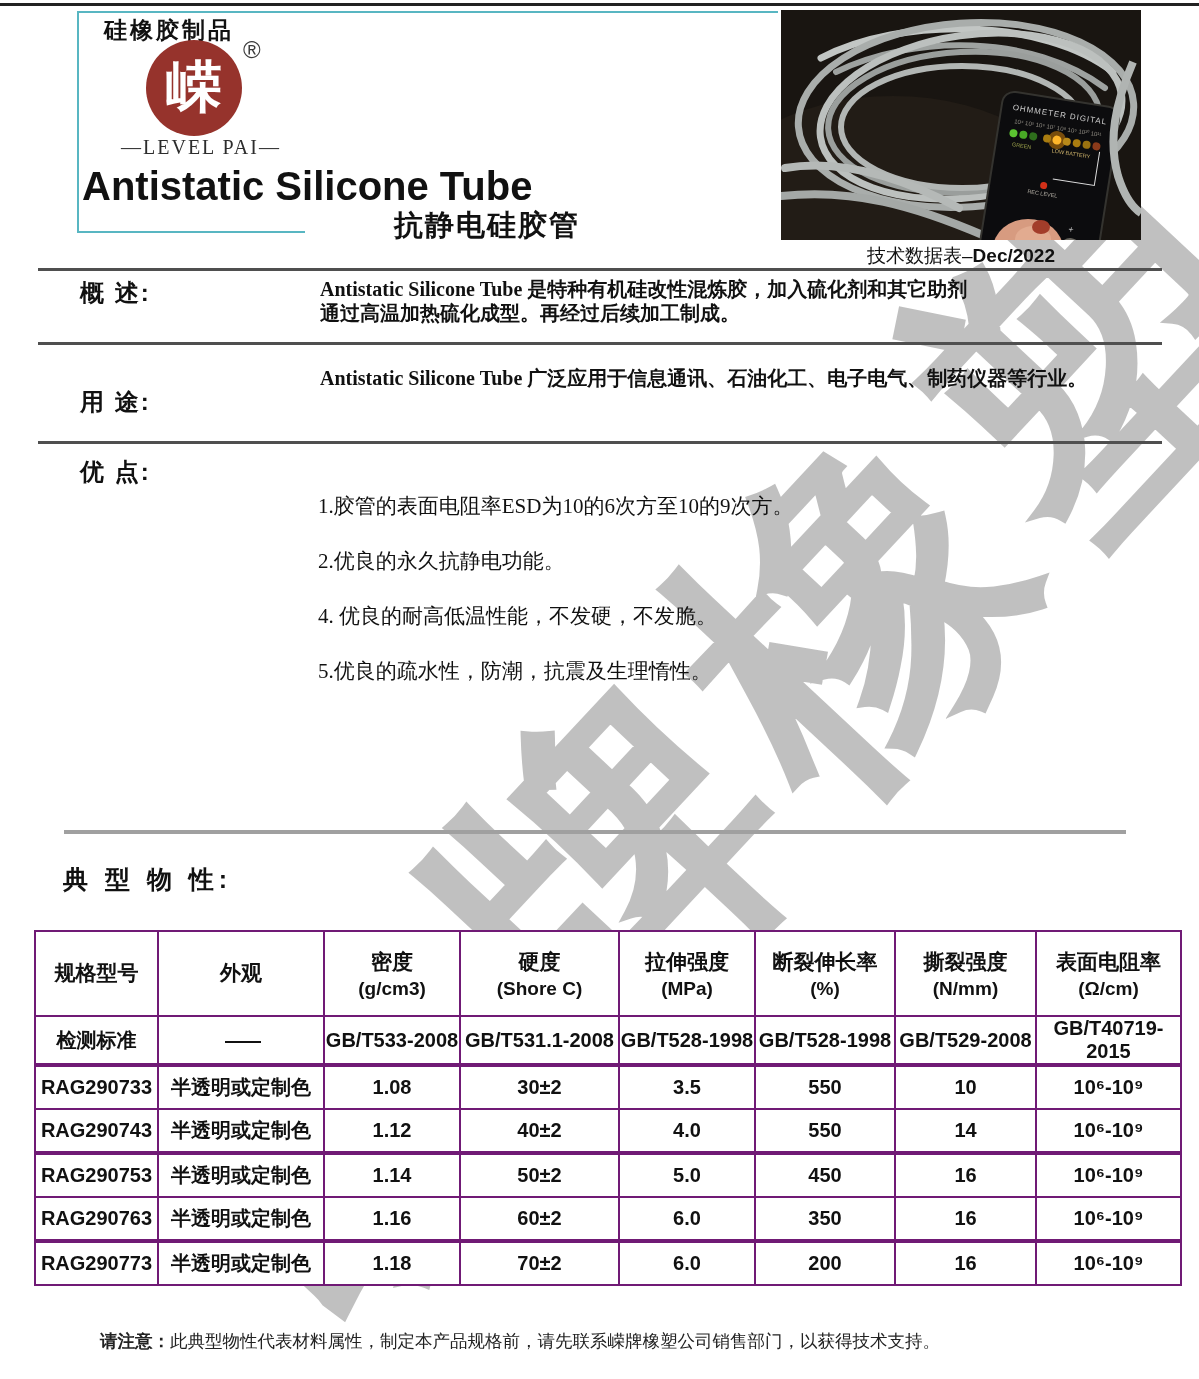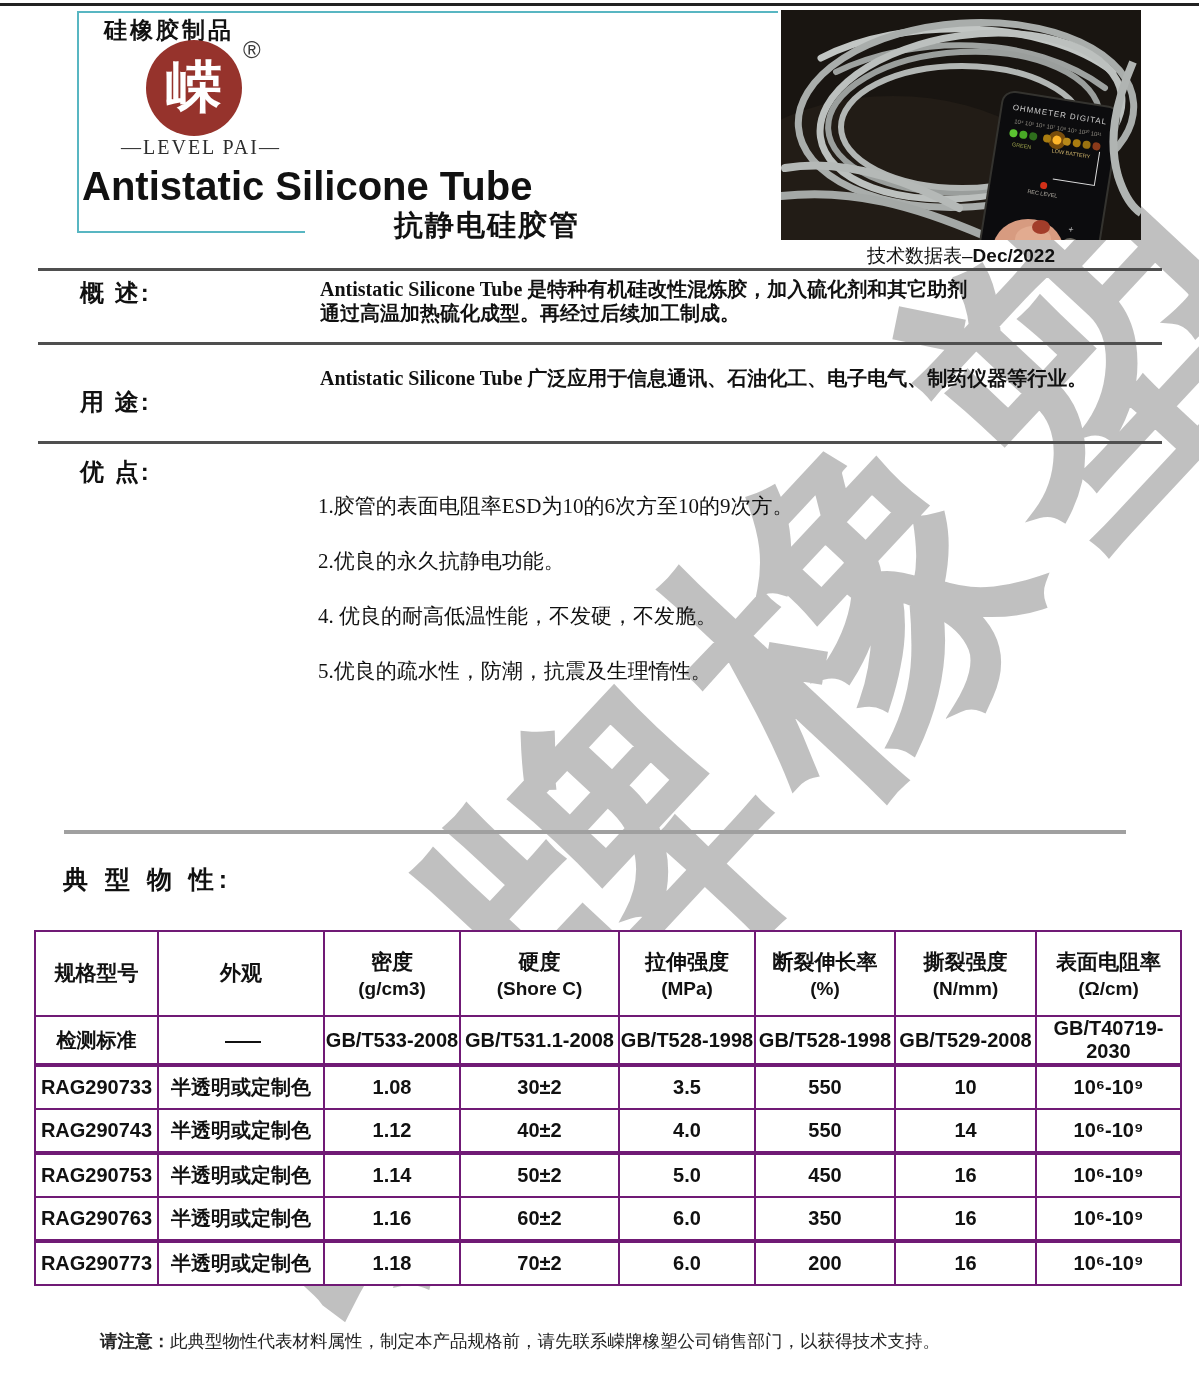--- a/index.html
+++ b/index.html
@@ -184,21 +184,21 @@
     </thead>
     <tbody>
       <tr class="r-thick">
         <td>检测标准</td>
         <td class="std-dash">——</td>
         <td>GB/T533-2008</td>
         <td>GB/T531.1-2008</td>
         <td>GB/T528-1998</td>
         <td>GB/T528-1998</td>
         <td>GB/T529-2008</td>
-        <td>GB/T40719-2030</td>
+        <td>GB/T40719-2015</td>
       </tr>
       <tr>
         <td>RAG290733</td>
         <td>半透明或定制色</td>
         <td>1.08</td>
         <td>30±2</td>
         <td>3.5</td>
         <td>550</td>
         <td>10</td>
         <td>10⁶-10⁹</td>

